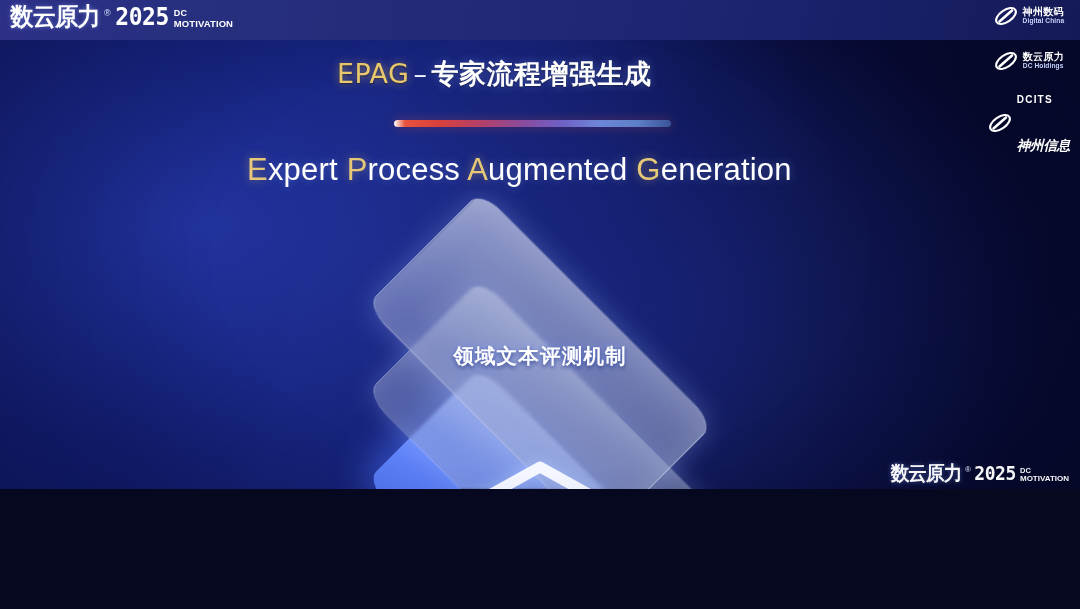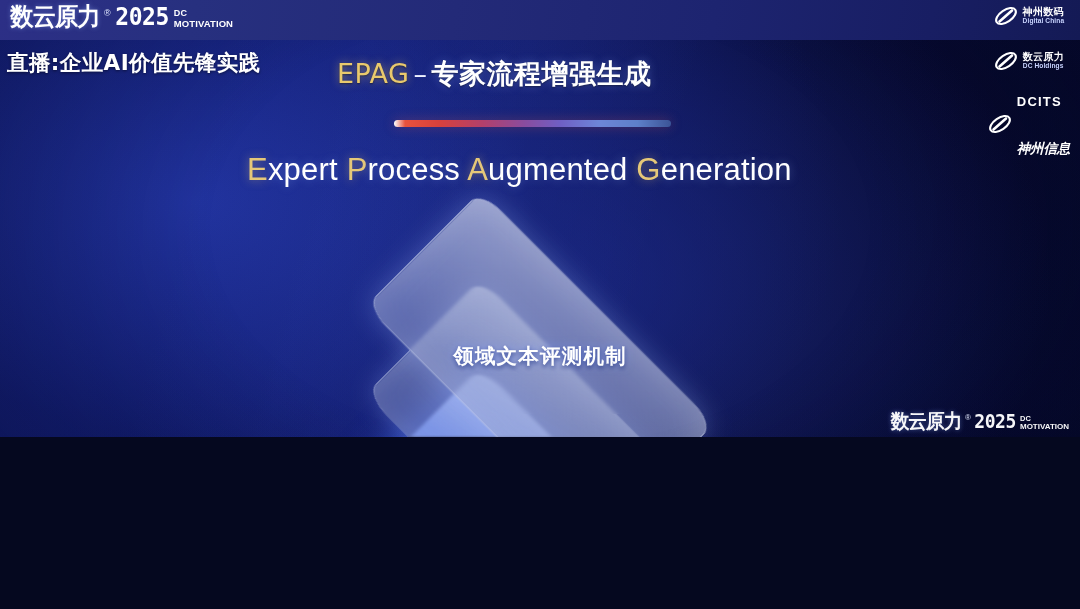--- a/index.html
+++ b/index.html
@@ -6,21 +6,21 @@
   * { margin:0; padding:0; box-sizing:border-box; }
   html, body {
     width:1080px; height:609px;
     font-family:"Liberation Sans","DejaVu Sans",sans-serif;
     background:#05081f; overflow:hidden;
   }
 
   
   #stage{
     position:relative;
-    width:1080px; height:437px;
+    width:1080px; height:489px;
     overflow:hidden;
     background:
       radial-gradient(ellipse 900px 620px at 18% 46%, rgba(34,52,160,.95) 0%, rgba(20,32,118,.72) 38%, rgba(10,16,68,0) 72%),
       radial-gradient(ellipse 700px 520px at 52% 64%, rgba(44,62,178,.55) 0%, rgba(16,24,92,0) 70%),
       radial-gradient(ellipse 620px 560px at 94% 22%, rgba(6,9,46,1) 0%, rgba(7,11,52,.6) 55%, rgba(9,14,60,0) 100%),
       linear-gradient(118deg, #16208a 0%, #111a74 22%, #0c1258 46%, #080c3c 70%, #05082a 100%);
   }
   #stage::after{
     
     content:"";
@@ -87,21 +87,21 @@
   .logo-cn{
     font-family:"DejaVu Sans","Liberation Sans",sans-serif;
     font-size:10px; font-weight:700; color:#ffffff; letter-spacing:.3px;
     white-space:nowrap;
   }
   .logo-en{
     font-size:6.6px; font-weight:700; color:#c9d4ff; letter-spacing:.1px;
     white-space:nowrap; margin-top:1px;
   }
   .logo-item.dcits .logo-cn{ font-size:13.5px; font-style:italic; letter-spacing:-.2px;margin-top:32px;}
-  .logo-item.dcits .logo-en{ font-size:13px; color:#ffffff; font-weight:700; letter-spacing:1.2px;}
+  .logo-item.dcits .logo-en{ font-size:10px; color:#ffffff; font-weight:700; letter-spacing:1.2px;}
 
   
   .epag-title{
     position:absolute; left:337px; top:56px;
     font-family:"DejaVu Sans","Liberation Sans",sans-serif;
     font-size:27px; font-weight:700; white-space:nowrap;
     z-index:30; letter-spacing:.5px;
   }
   .epag-title .gold{
     color:#e9c96d;
@@ -279,21 +279,20 @@
   <div class="brand-lockup">
     <span class="brand-cn">数云原力</span>
     <span class="brand-reg">®</span>
     <span class="brand-year">2025</span>
     <span class="brand-dc-wrap">
       <span class="brand-dc">DC</span>
       <span class="brand-motivation">MOTIVATION</span>
     </span>
   </div>
 
-  <div class="live-subtitle">直播:企业AI价值先锋实践</div>
 
   <div class="partner-logos">
 
     <div class="logo-item">
       <span class="logo-mark">
         <svg viewBox="0 0 26 24" xmlns="http://www.w3.org/2000/svg">
           <ellipse cx="13" cy="12" rx="11.2" ry="6" fill="none" stroke="#ffffff" stroke-width="2.1" transform="rotate(-34 13 12)"></ellipse>
           <path d="M6.5 17.5 L19 6.5" stroke="#ffffff" stroke-width="2.6" stroke-linecap="round"></path>
         </svg>
       </span>

